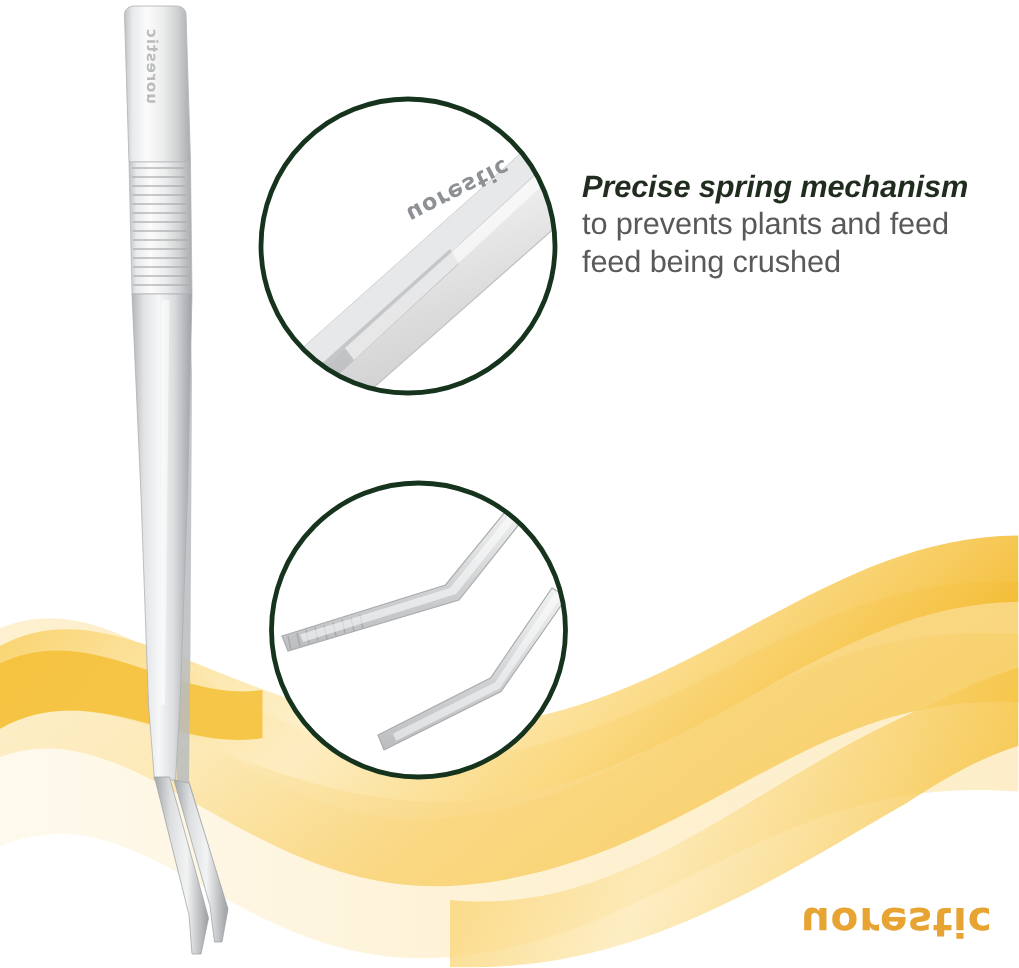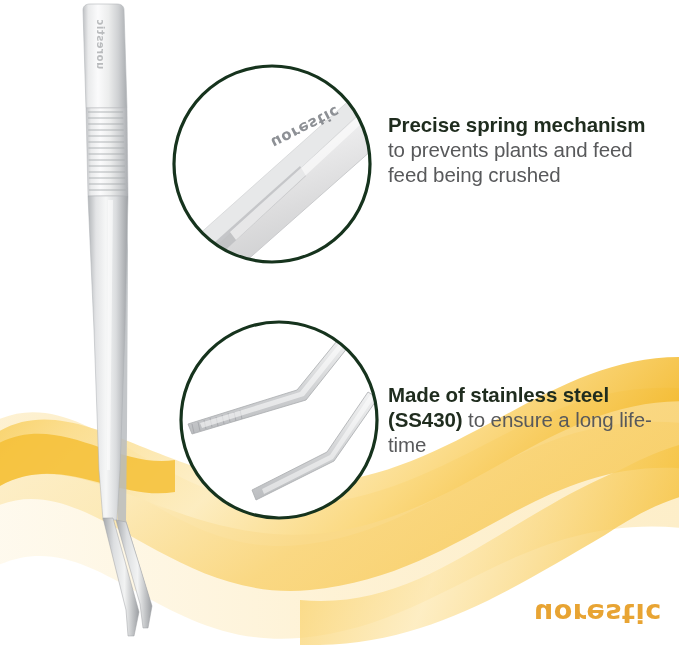--- a/index.html
+++ b/index.html
@@ -30,20 +30,21 @@
     position: absolute;
     font-family: "Liberation Sans", sans-serif;
     font-size: 20.5px;
     line-height: 25px;
     color: #58595b;
     letter-spacing: -0.1px;
   }
   .callout-text .em {
     font-weight: bold;
     color: #1f2c1e;
+    font-style: italic;
   }
   #callout-text-1 {
     left: 388px;
     top: 112px;
     width: 268px;
   }
   #callout-text-2 {
     left: 388px;
     top: 382px;
     width: 268px;
@@ -282,21 +283,18 @@
       <path d="M 200 423 L 300 392 L 343 339 L 347 342 L 304 396 L 202 428 Z" fill="#ffffff" opacity="0.55"></path>
       <path d="M 262 489 L 330 455 L 370 395 L 374 398 L 333 459 L 264 494 Z" fill="#ffffff" opacity="0.5"></path>
     </g>
     <circle cx="279" cy="420" r="98" fill="none" stroke="#16331d" stroke-width="3.2"></circle>
   </svg>
 
   <div class="callout-text" id="callout-text-1">
     <span class="em">Precise spring mechanism</span><span> to prevents plants and feed feed being crushed</span>
   </div>
 
-  <div class="callout-text" id="callout-text-2">
-    <span class="em">Made of stainless steel (SS430)</span><span> to ensure a long life-time</span>
-  </div>
 
   <div id="brand-logo">
     <span class="flip">uorestic</span>
   </div>
 
 </div>
 
 </body></html>

